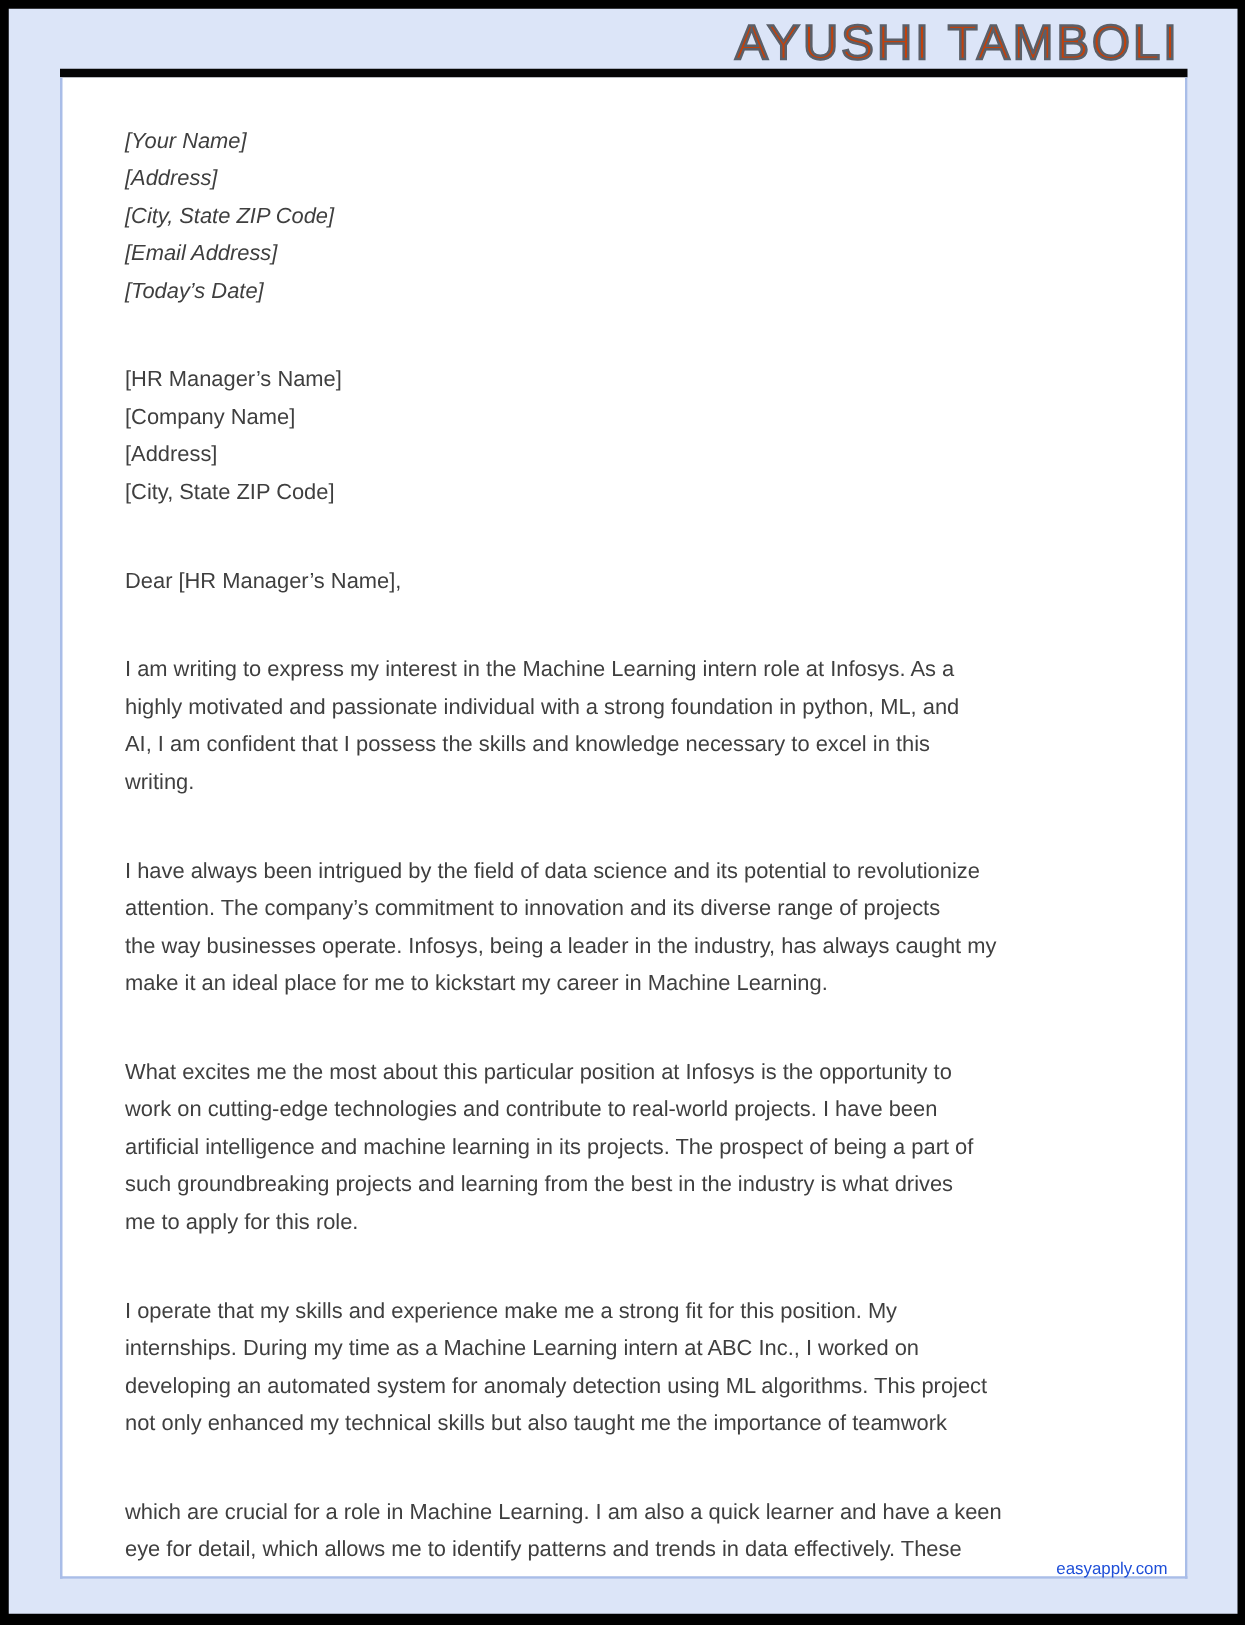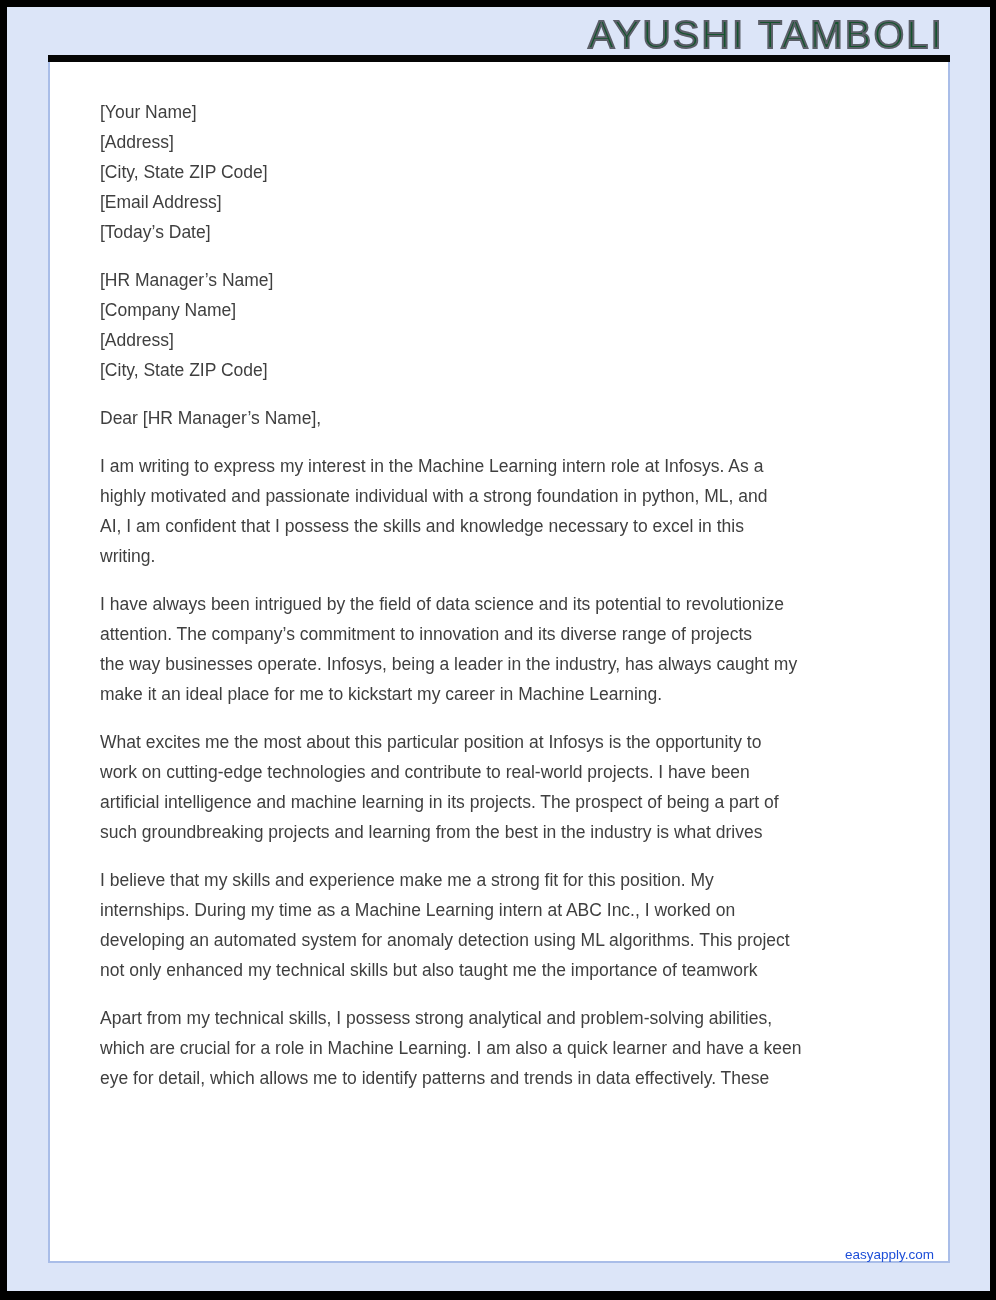--- a/index.html
+++ b/index.html
@@ -19,21 +19,21 @@
     background: #dce5f8;
     overflow: hidden;
   }
   
   .brand {
     position: absolute;
     top: 6px; right: 46px;
     font-size: 39px;
     font-weight: 400;
     letter-spacing: 2.5px;
-    color: #14532d;
+    color: #c2410c;
     -webkit-text-stroke: 2px #5b5f68;
     text-shadow: 0 1px 0 rgba(90,95,104,0.35);
     white-space: nowrap;
   }
   
   .header-bar {
     position: absolute;
     left: 41px; top: 48px;
     width: 902px; height: 7px;
     background: #050505;
@@ -52,22 +52,22 @@
   
   .letter {
     position: absolute;
     left: 93px; top: 90px;
     width: 812px;
     font-size: 17.5px;
     line-height: 30px;
     color: #3f3f3f;
   }
   .addr-line, .para-line { white-space: nowrap; }
-  .block { margin-top: 18px; }
-  .block:first-child { margin-top: 0; }
+  .block { margin-top: 41px; }
+  .block:first-child { margin-top: 0; font-style: italic; }
   .watermark {
     position: absolute;
     left: 838px; top: 1240px;
     font-size: 13.5px;
     color: #1d4ed8;
   }
 </style>
 </head>
 <body>
 
@@ -112,31 +112,31 @@
       <div class="para-line">attention. The company’s commitment to innovation and its diverse range of projects</div>
       <div class="para-line">the way businesses operate. Infosys, being a leader in the industry, has always caught my</div>
       <div class="para-line">make it an ideal place for me to kickstart my career in Machine Learning.</div>
     </div>
 
     <div class="block">
       <div class="para-line">What excites me the most about this particular position at Infosys is the opportunity to</div>
       <div class="para-line">work on cutting-edge technologies and contribute to real-world projects. I have been</div>
       <div class="para-line">artificial intelligence and machine learning in its projects. The prospect of being a part of</div>
       <div class="para-line">such groundbreaking projects and learning from the best in the industry is what drives</div>
+      <div class="para-line">me to apply for this role.</div>
     </div>
 
     <div class="block">
-      <div class="para-line">I believe that my skills and experience make me a strong fit for this position. My</div>
+      <div class="para-line">I operate that my skills and experience make me a strong fit for this position. My</div>
       <div class="para-line">internships. During my time as a Machine Learning intern at ABC Inc., I worked on</div>
       <div class="para-line">developing an automated system for anomaly detection using ML algorithms. This project</div>
       <div class="para-line">not only enhanced my technical skills but also taught me the importance of teamwork</div>
     </div>
 
     <div class="block">
-      <div class="para-line">Apart from my technical skills, I possess strong analytical and problem-solving abilities,</div>
       <div class="para-line">which are crucial for a role in Machine Learning. I am also a quick learner and have a keen</div>
       <div class="para-line">eye for detail, which allows me to identify patterns and trends in data effectively. These</div>
     </div>
 
   </div>
 
   <div class="watermark">easyapply.com</div>
 
 </div>
 

